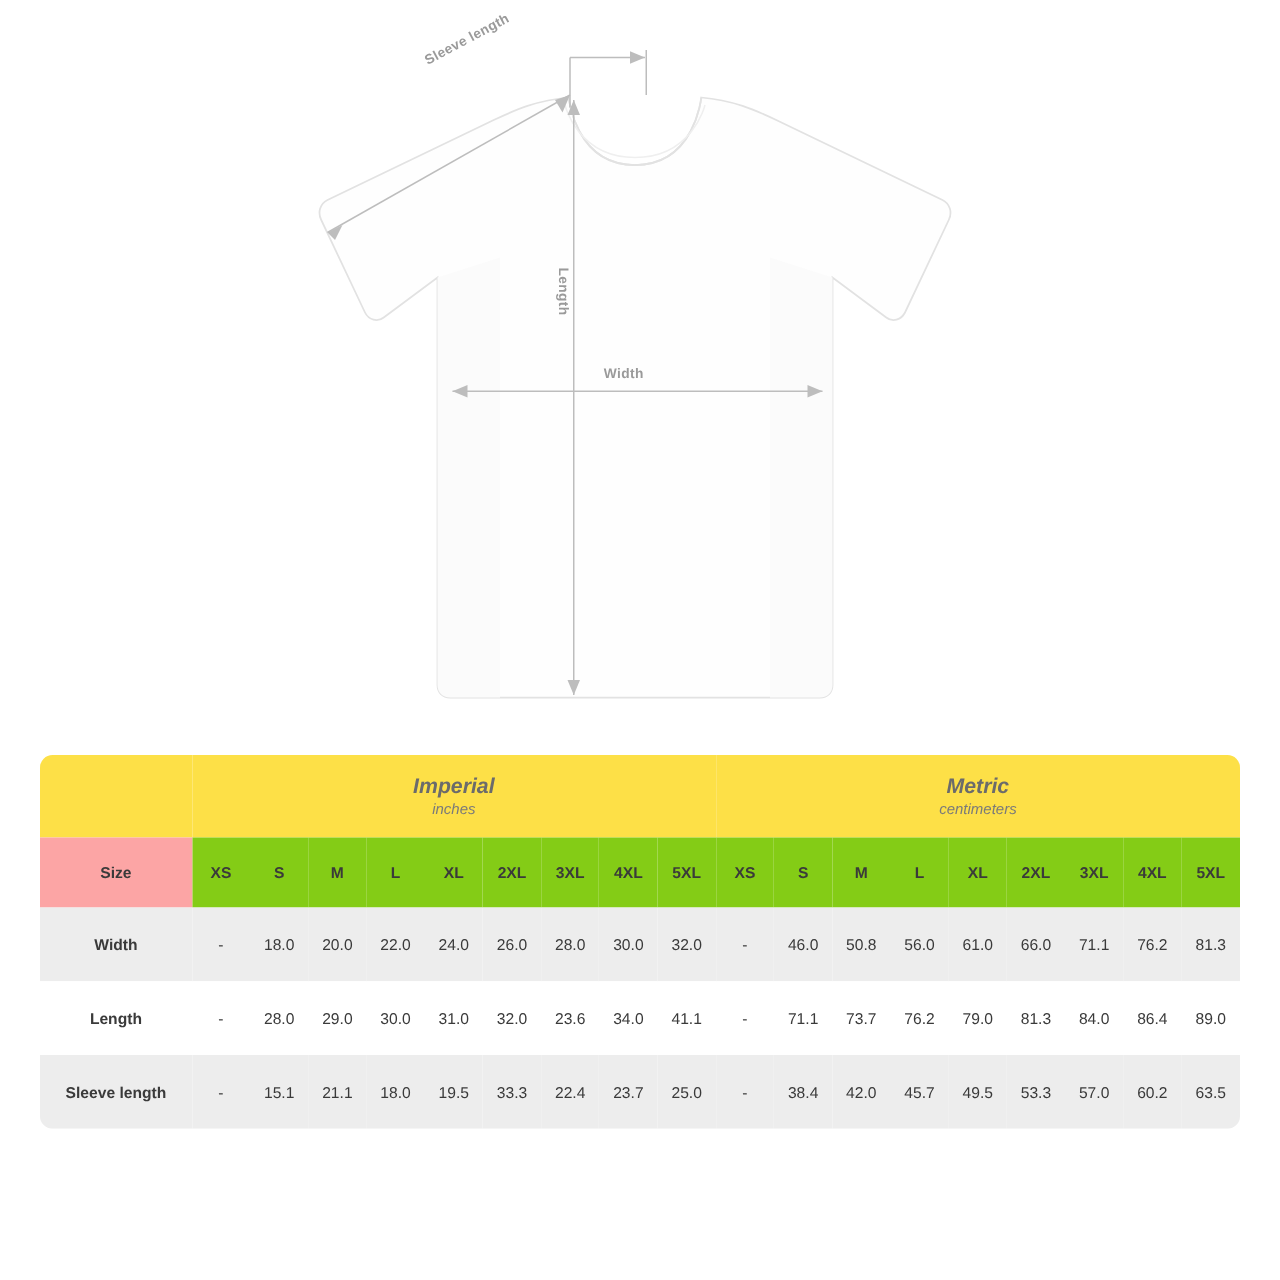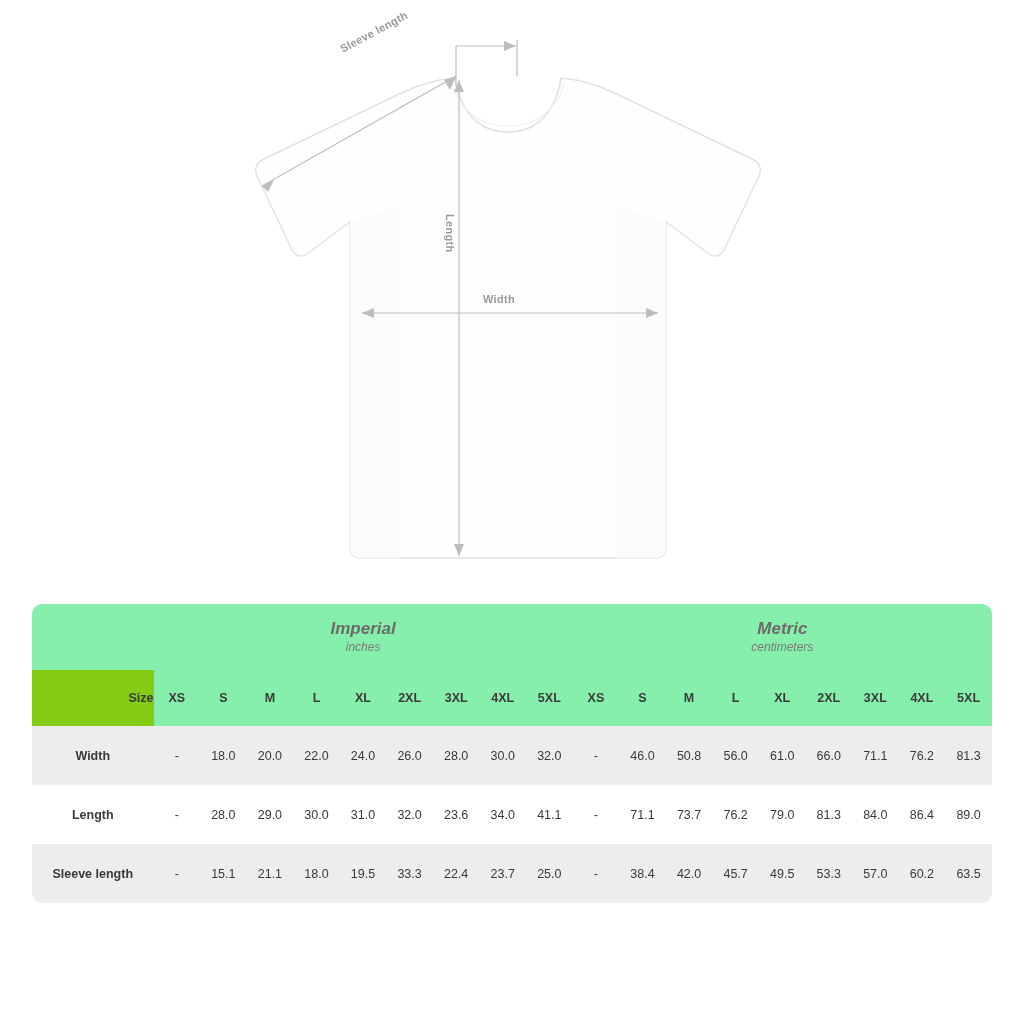--- a/index.html
+++ b/index.html
@@ -93,48 +93,47 @@
     text-align: center;
     vertical-align: middle;
     font-size: 12.5px;
     color: #3a3a3a;
     padding: 0;
     border: none;
   }
 
   
   .unit-row td {
-    background: #86efac;
+    background: #fde047;
     height: 66px;
   }
   .unit-name {
     font-size: 17px;
     font-style: italic;
     font-weight: bold;
     color: #6b6b6b;
     line-height: 1.25;
   }
   .unit-sub {
     font-size: 12px;
     font-style: italic;
     color: #7a7a7a;
     line-height: 1.4;
   }
 
   
   .size-row td {
-    background: #86efac;
+    background: #84cc16;
     height: 56px;
     font-weight: bold;
     font-size: 12.5px;
     color: #333333;
   }
   .size-row td.corner {
-    background: #84cc16;
-    text-align: right;
+    background: #fca5a5;
   }
 
   
   tr.data-row td {
     height: 59px;
   }
   tr.data-row.shaded td {
     background: #ededed;
   }
   tr.data-row.plain td {

